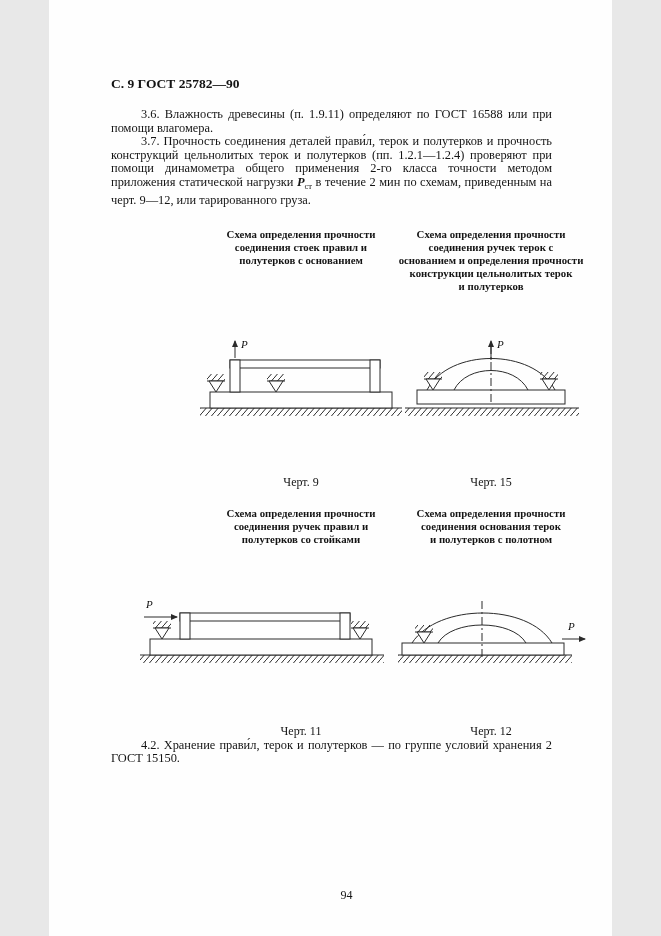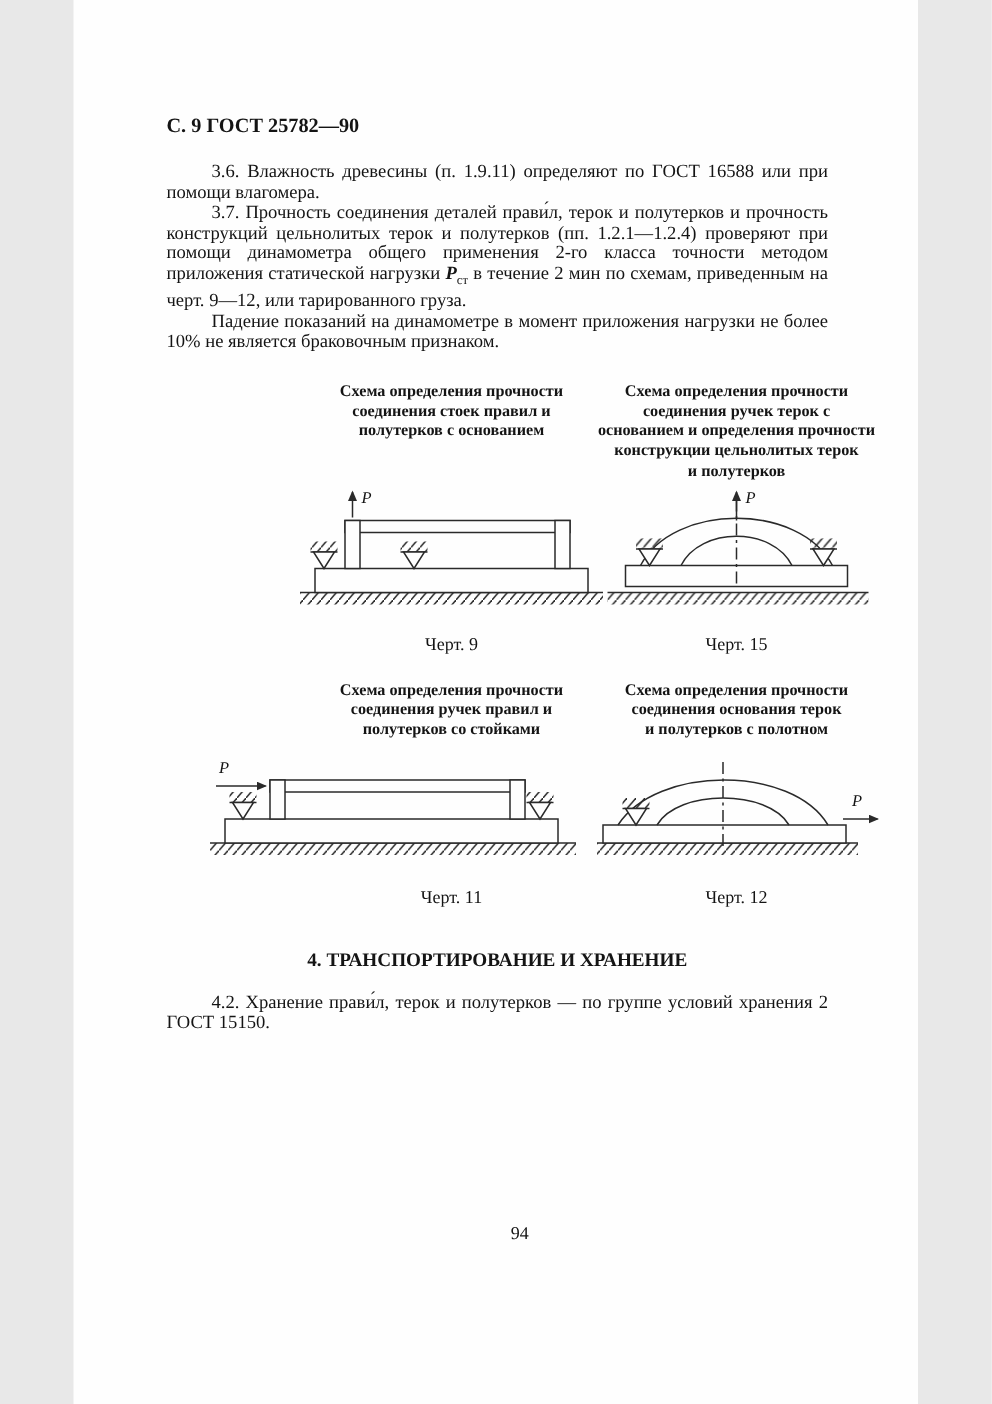--- a/index.html
+++ b/index.html
@@ -23,21 +23,21 @@
     font-size:12.4px;
     line-height:13.6px;
     text-align:justify;
     text-indent:30px;
     margin:0;
   }
   .force-sym{font-style:italic;font-weight:bold;}
   sub.force-sub{font-size:8.5px;}
   .figures{margin-top:20px;margin-left:95px;}
   .figrow{display:grid;grid-template-columns:190px 190px;}
-  .figcol{display:flex;flex-direction:column;align-items:center;}
+  .figcol{display:flex;flex-direction:column;align-items:center;gap:40px;}
   .figcap{
     font-weight:bold;
     font-size:10.8px;
     line-height:13.2px;
     text-align:center;
     white-space:pre-line;
   }
   .figcap.r1{min-height:68px;}
   .figcap.r2{min-height:50px;}
   .figdraw{display:flex;justify-content:center;overflow:visible;}
@@ -50,21 +50,21 @@
   }
   .row2{margin-top:17px;}
   .sec4-heading{
     font-weight:bold;
     font-size:12.8px;
     text-align:center;
     margin:27px 0 14px 0;
   }
   .page-number{
     position:absolute;
-    top:815px;left:0;right:0;
+    top:888px;left:0;right:0;
     text-align:center;
     font-size:12px;
     margin-left:32px;
   }
   .ln{stroke:#2a2a2a;stroke-width:1;fill:none;}
   .shape{stroke:#2a2a2a;stroke-width:1;fill:#fefefe;}
   .hatchfill{fill:url(#hatch);stroke:none;}
   .cl{stroke:#2a2a2a;stroke-width:1;fill:none;stroke-dasharray:8 3 2 3;}
   .plabel{font-style:italic;font-size:11px;fill:#141414;font-family:"Liberation Serif","DejaVu Serif",serif;}
 </style>
@@ -83,21 +83,20 @@
 </svg>
 
 <div class="page">
 
   <div class="doc-header">С. 9 ГОСТ 25782—90</div>
 
   <p class="para">3.6. Влажность древесины (п. 1.9.11) определяют по ГОСТ 16588 или при помощи влагомера.</p>
 
   <p class="para"><span>3.7. Прочность соединения деталей прави́л, терок и полутерков и прочность конструкций цельнолитых терок и полутерков (пп. 1.2.1—1.2.4) проверяют при помощи динамометра общего применения 2-го класса точности методом приложения статической нагрузки </span><span class="force-sym">Р</span><sub class="force-sub">ст</sub><span> в течение 2 мин по схемам, приведенным на черт. 9—12, или тарированного груза.</span></p>
 
-  <p class="para">Падение показаний на динамометре в момент приложения нагрузки не более 10% не является браковочным признаком.</p>
 
   <div class="figures">
 
     <div class="figrow">
 
       <div class="figcol">
         <div class="figcap r1">Схема определения прочности
 соединения стоек правил и
 полутерков с основанием</div>
         <div class="figdraw">
@@ -218,19 +217,18 @@
 
             <line class="ln" x1="168" y1="42" x2="191" y2="42" marker-end="url(#arrow)"></line>
             <text class="plabel" x="174" y="33">Р</text>
           </svg>
         </div>
         <div class="figlabel">Черт. 12</div>
       </div>
     </div>
   </div>
 
-  <div class="sec4-heading">4. ТРАНСПОРТИРОВАНИЕ И ХРАНЕНИЕ</div>
 
   <p class="para">4.2. Хранение прави́л, терок и полутерков — по группе условий хранения 2 ГОСТ 15150.</p>
 
   <div class="page-number">94</div>
 
 </div>
 
 </body></html>

